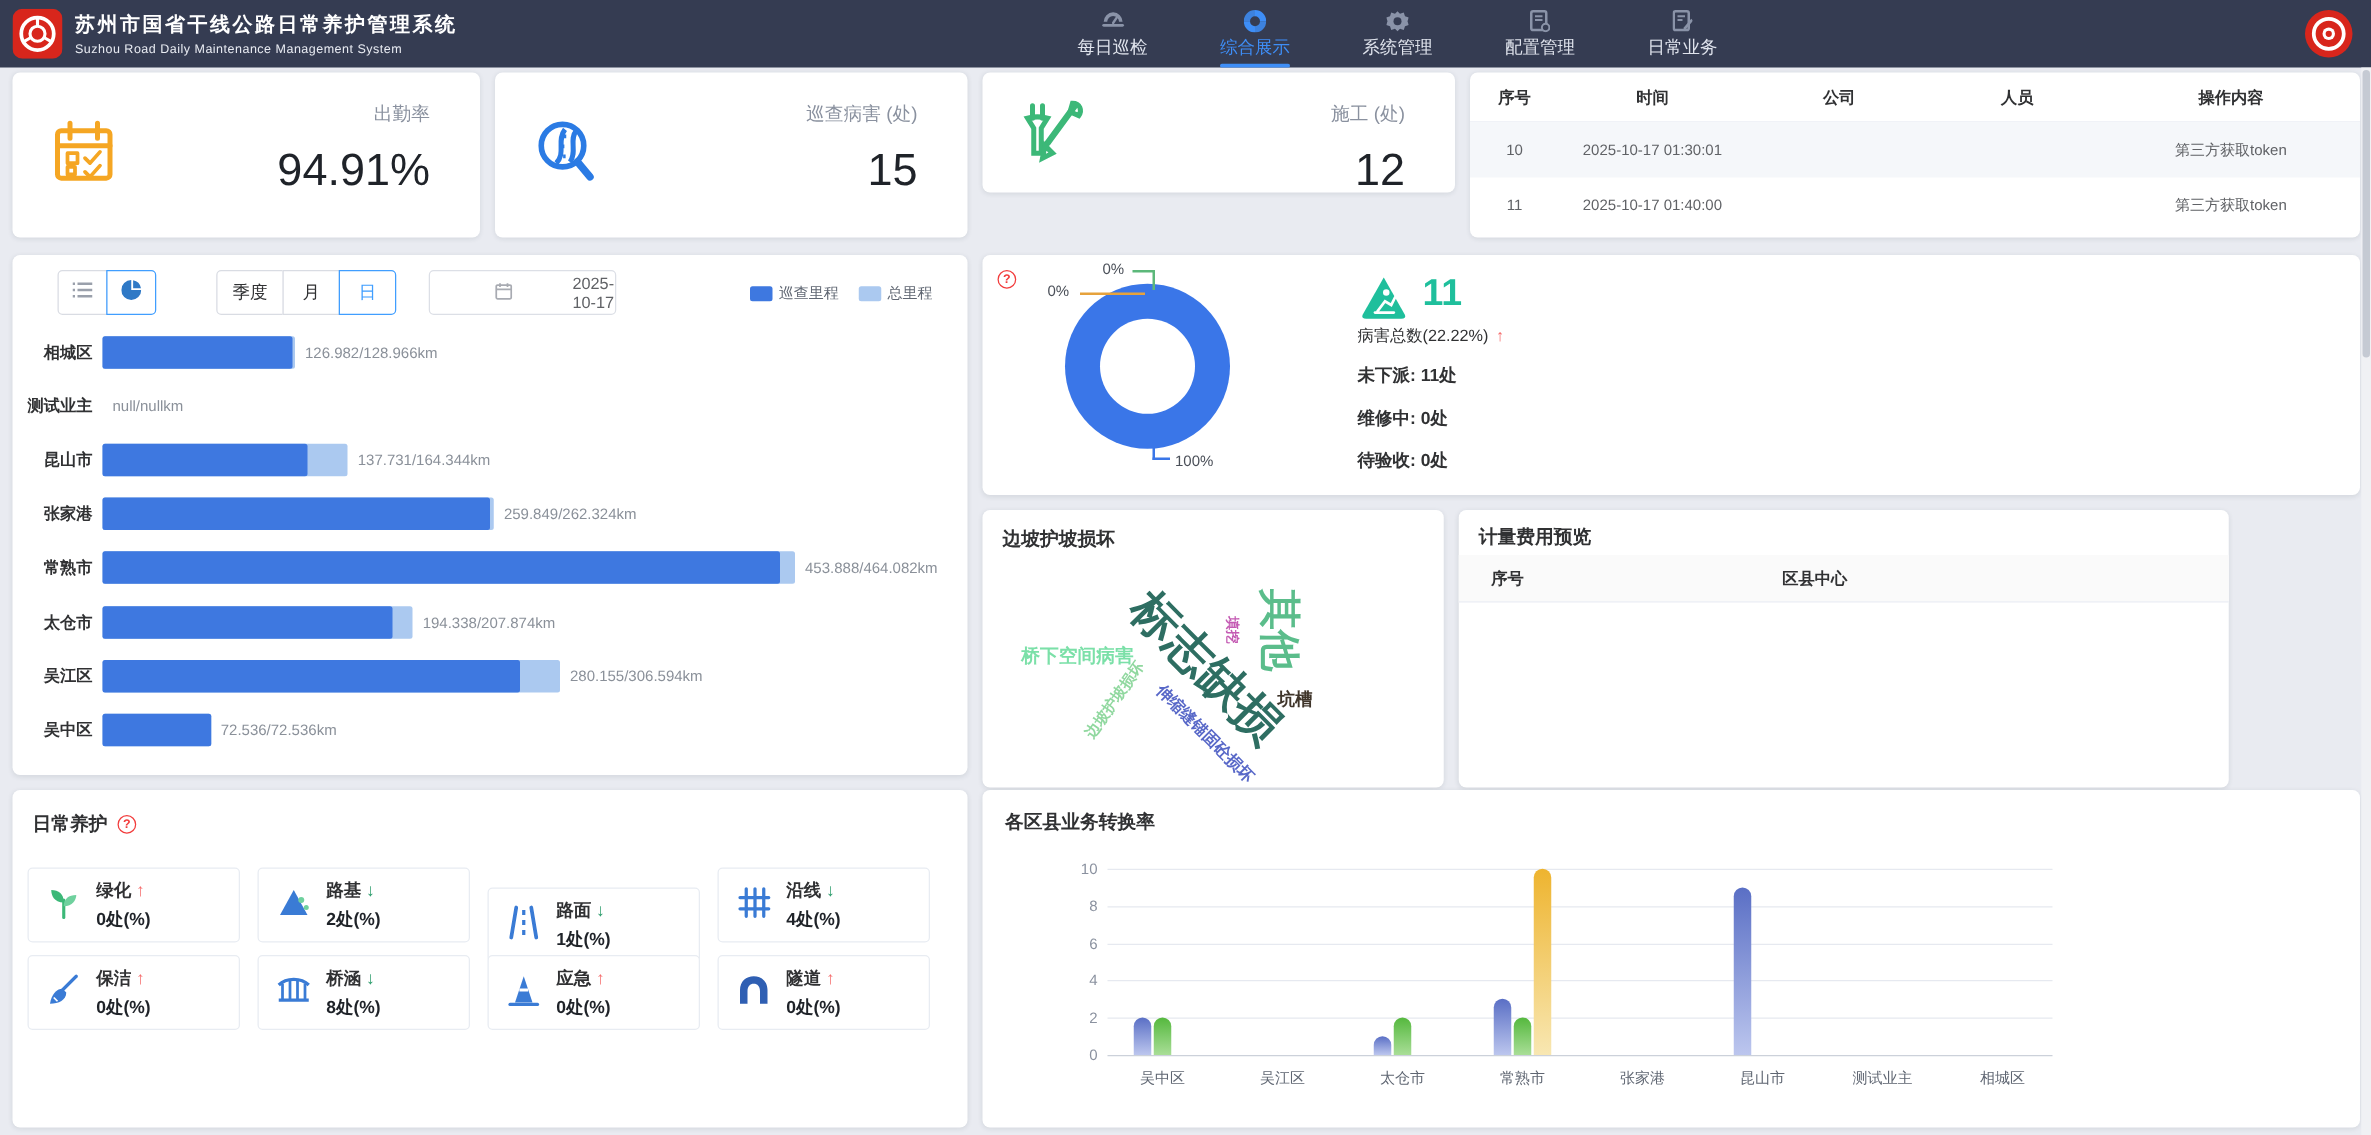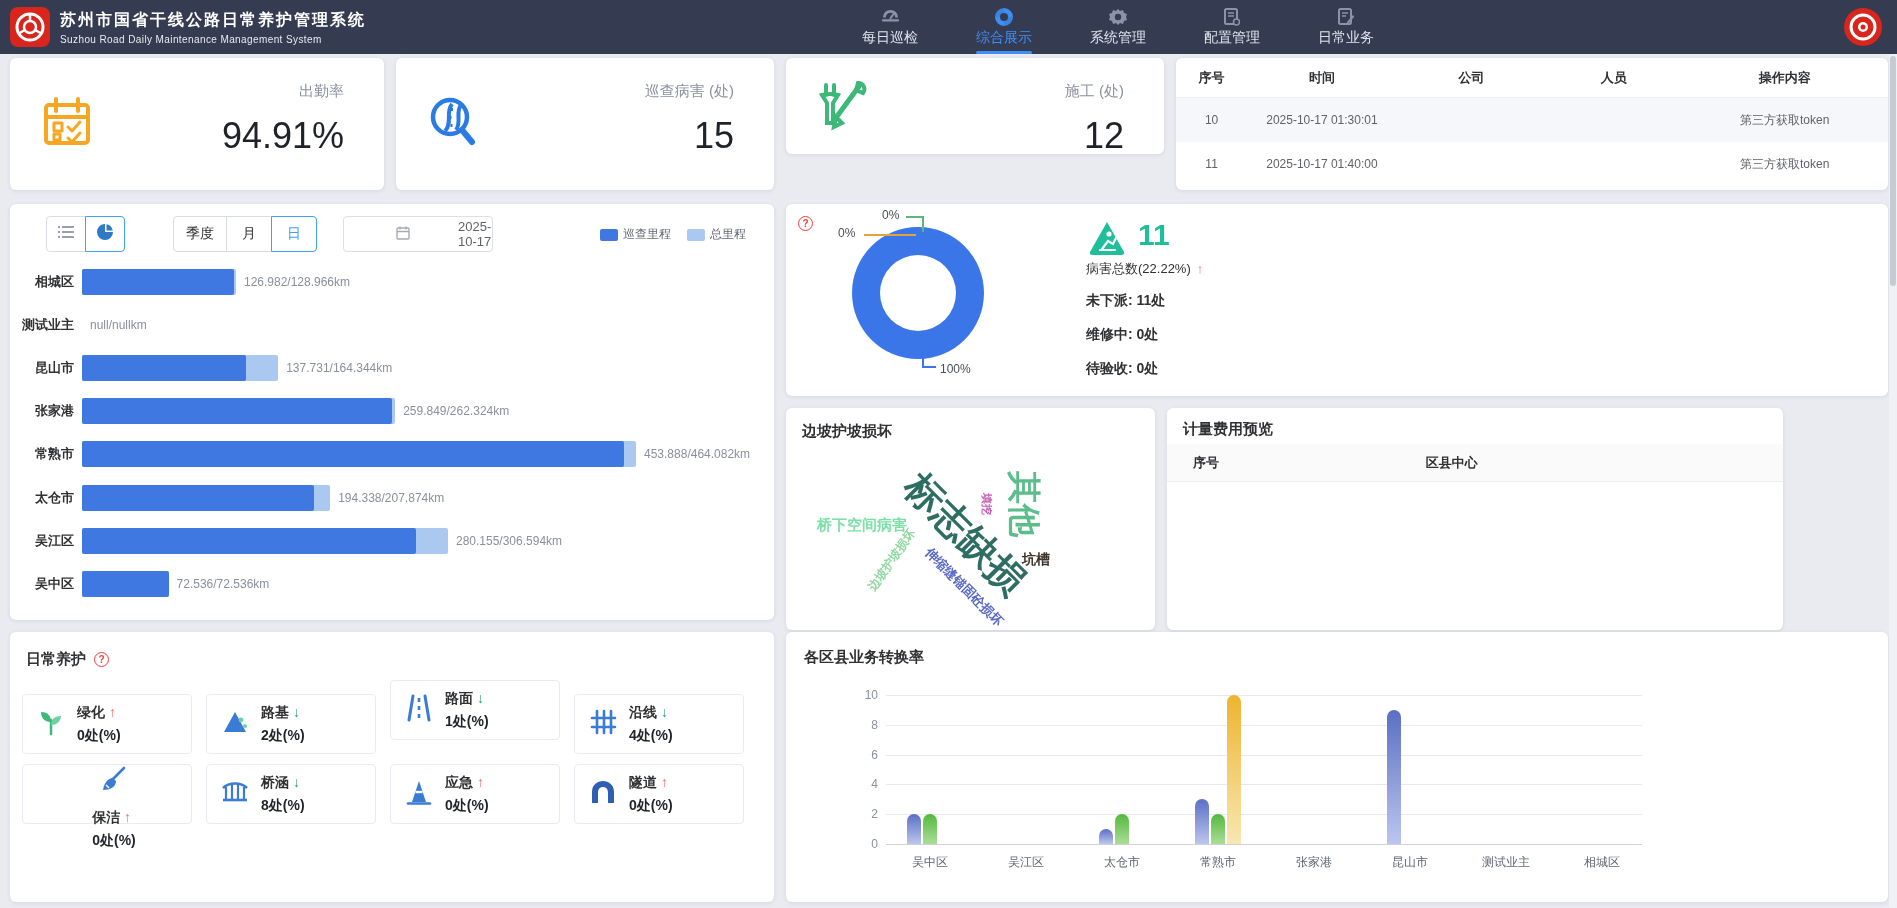--- a/index.html
+++ b/index.html
@@ -443,40 +443,40 @@
           <span><svg width="28" height="28" viewBox="0 0 28 28">
               <path d="M3 24 L14 4 L25 24 Z" fill="#3a7bd5"></path>
               <circle cx="20" cy="12" r="2.4" fill="#6fd19e"></circle>
               <circle cx="24" cy="18" r="2" fill="#6fd19e"></circle>
             </svg></span>
           <div class="mt-text">
             <div class="l1">路基 <span class="arrow-down">↓</span></div>
             <div class="l2">2处(%)</div>
           </div>
         </div>
-        <div class="mt-card" style="left: 380px; top: 48px;">
+        <div class="mt-card" style="left: 380px; top: 78px;">
           <span><svg width="28" height="28" viewBox="0 0 28 28">
               <path d="M8 2 L4 26 M20 2 L24 26" stroke="#3a7bd5" stroke-width="3" stroke-linecap="round"></path>
               <path d="M14 4 L14 8 M14 12 L14 16 M14 20 L14 24" stroke="#3a7bd5" stroke-width="2.6"></path>
             </svg></span>
           <div class="mt-text">
             <div class="l1">路面 <span class="arrow-down">↓</span></div>
             <div class="l2">1处(%)</div>
           </div>
         </div>
         <div class="mt-card" style="left: 564px; top: 62px;">
           <span><svg width="28" height="28" viewBox="0 0 28 28">
               <path d="M8 3 L8 25 M15 3 L15 25 M22 3 L22 25 M3 10 L26 10 M3 19 L26 19" stroke="#3a7bd5" stroke-width="2.6" stroke-linecap="round"></path>
             </svg></span>
           <div class="mt-text">
             <div class="l1">沿线 <span class="arrow-down">↓</span></div>
             <div class="l2">4处(%)</div>
           </div>
         </div>
-        <div class="mt-card" style="left: 12px; top: 132px; flex-direction: column;">
+        <div class="mt-card" style="left: 12px; top: 132px;">
           <span><svg width="28" height="28" viewBox="0 0 28 28">
               <path d="M24 3 L13 14" stroke="#3a7bd5" stroke-width="2.6" stroke-linecap="round"></path>
               <path d="M13 13 C8 13 4 18 3 25 C10 25 16 22 16 16 Z" fill="#3a7bd5"></path>
               <path d="M6 20 L9 23" stroke="#fff" stroke-width="1.4"></path>
             </svg></span>
           <div class="mt-text">
             <div class="l1">保洁 <span class="arrow-up">↑</span></div>
             <div class="l2">0处(%)</div>
           </div>
         </div>

